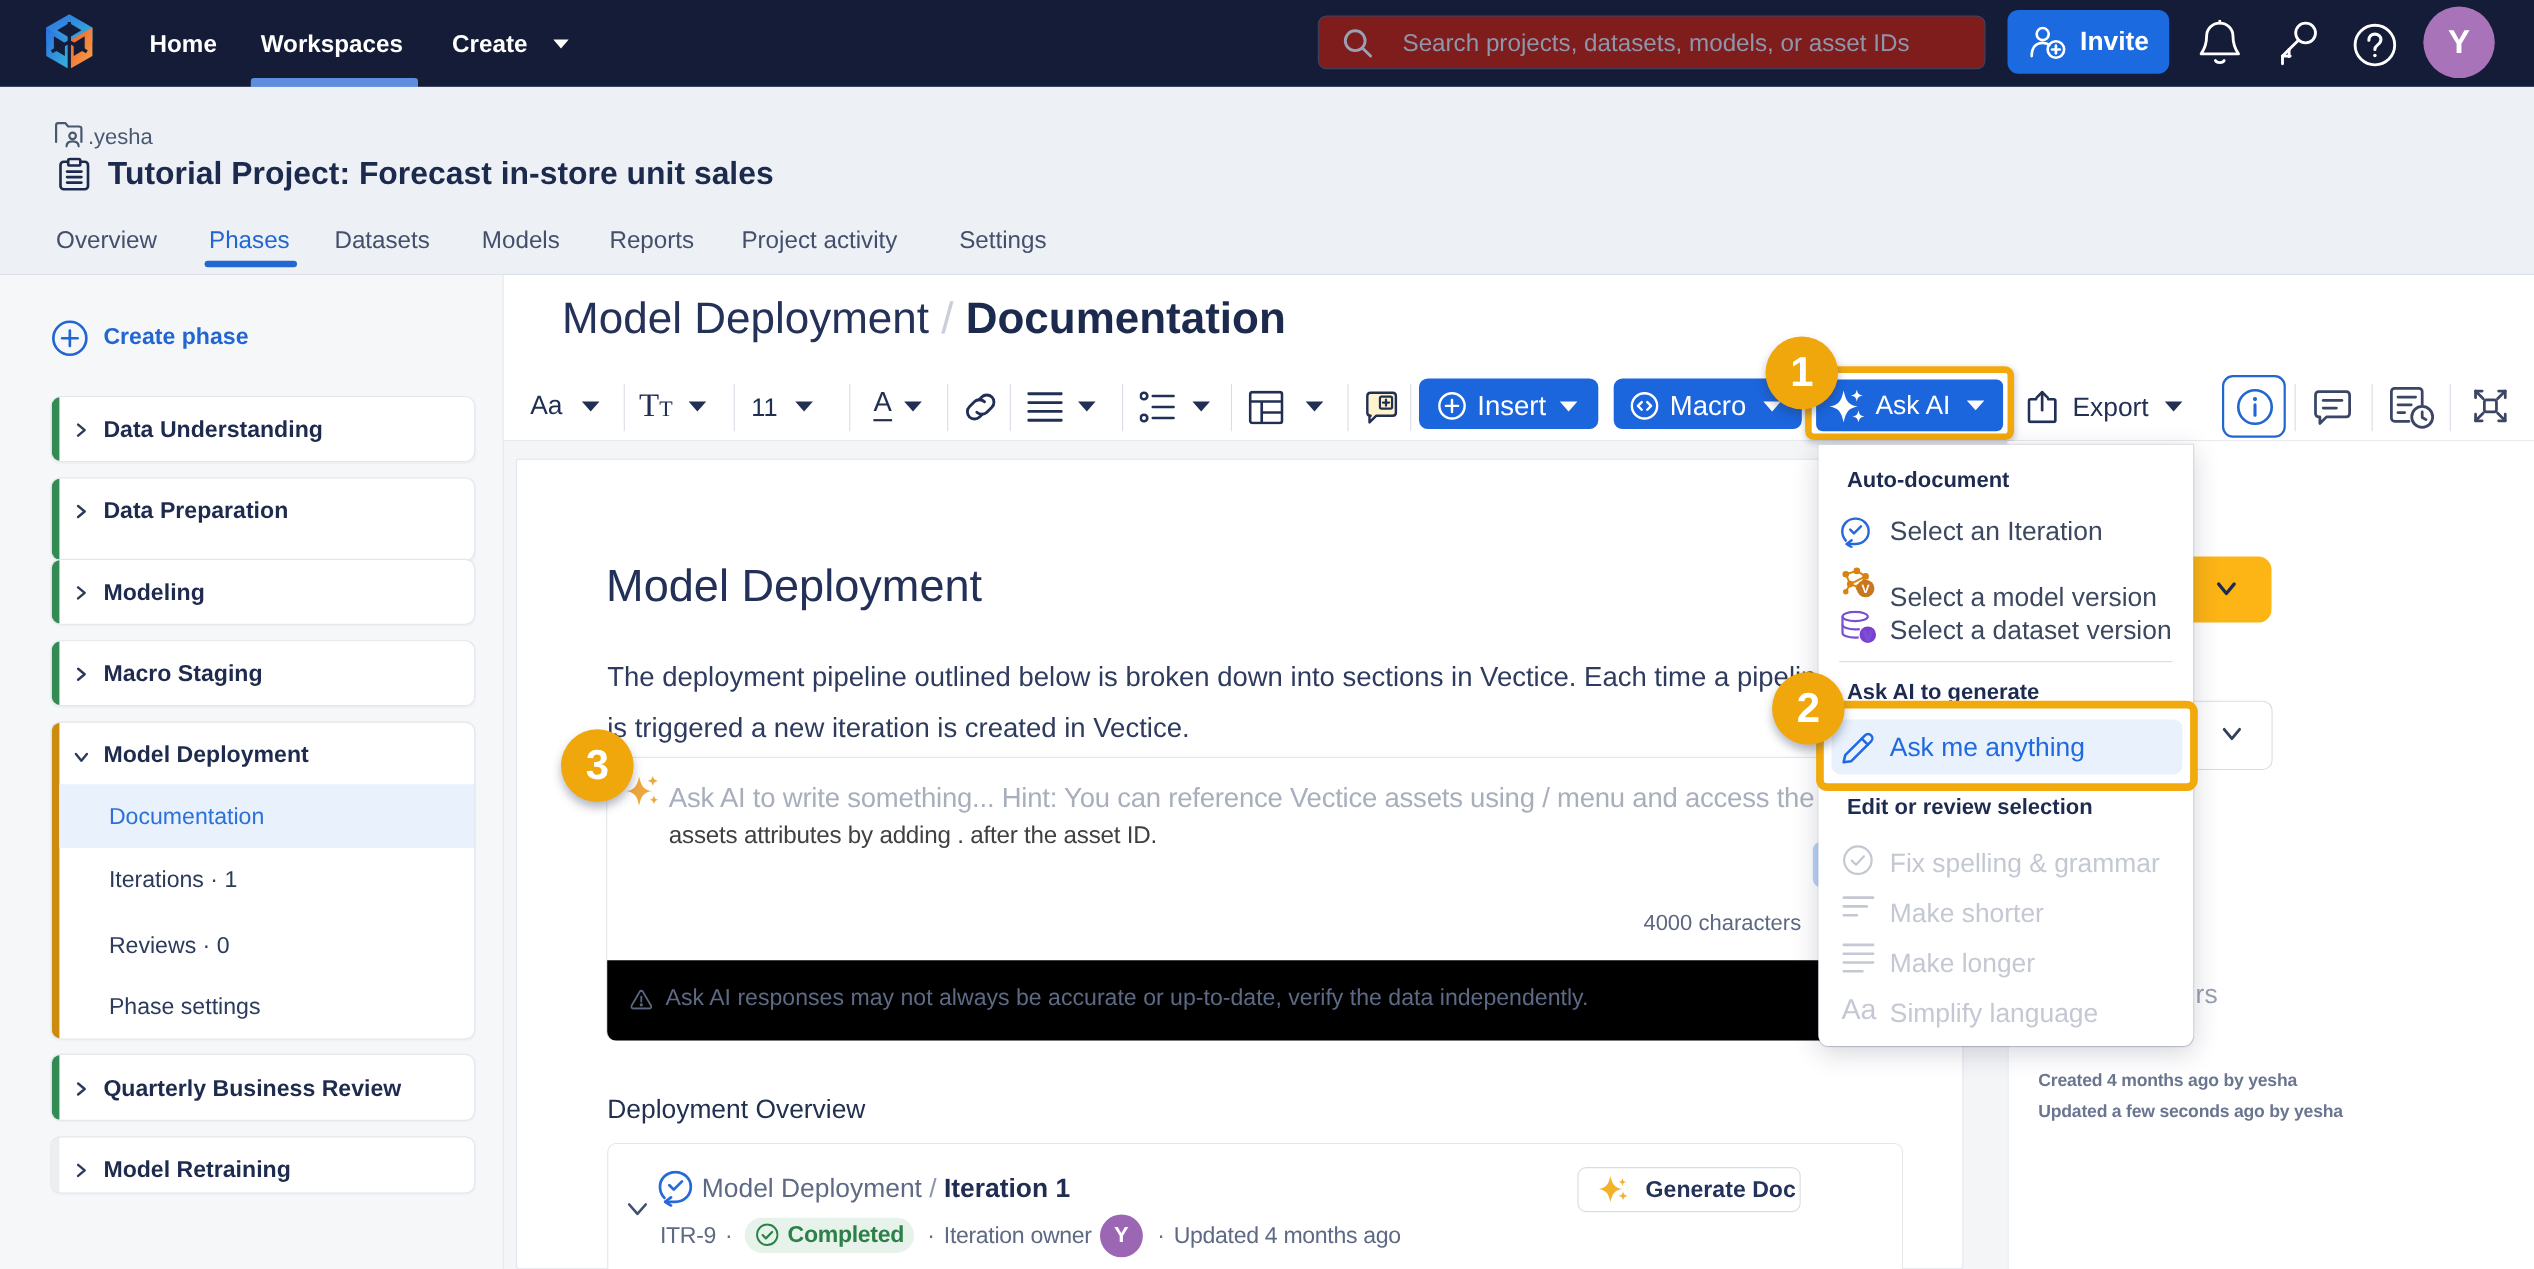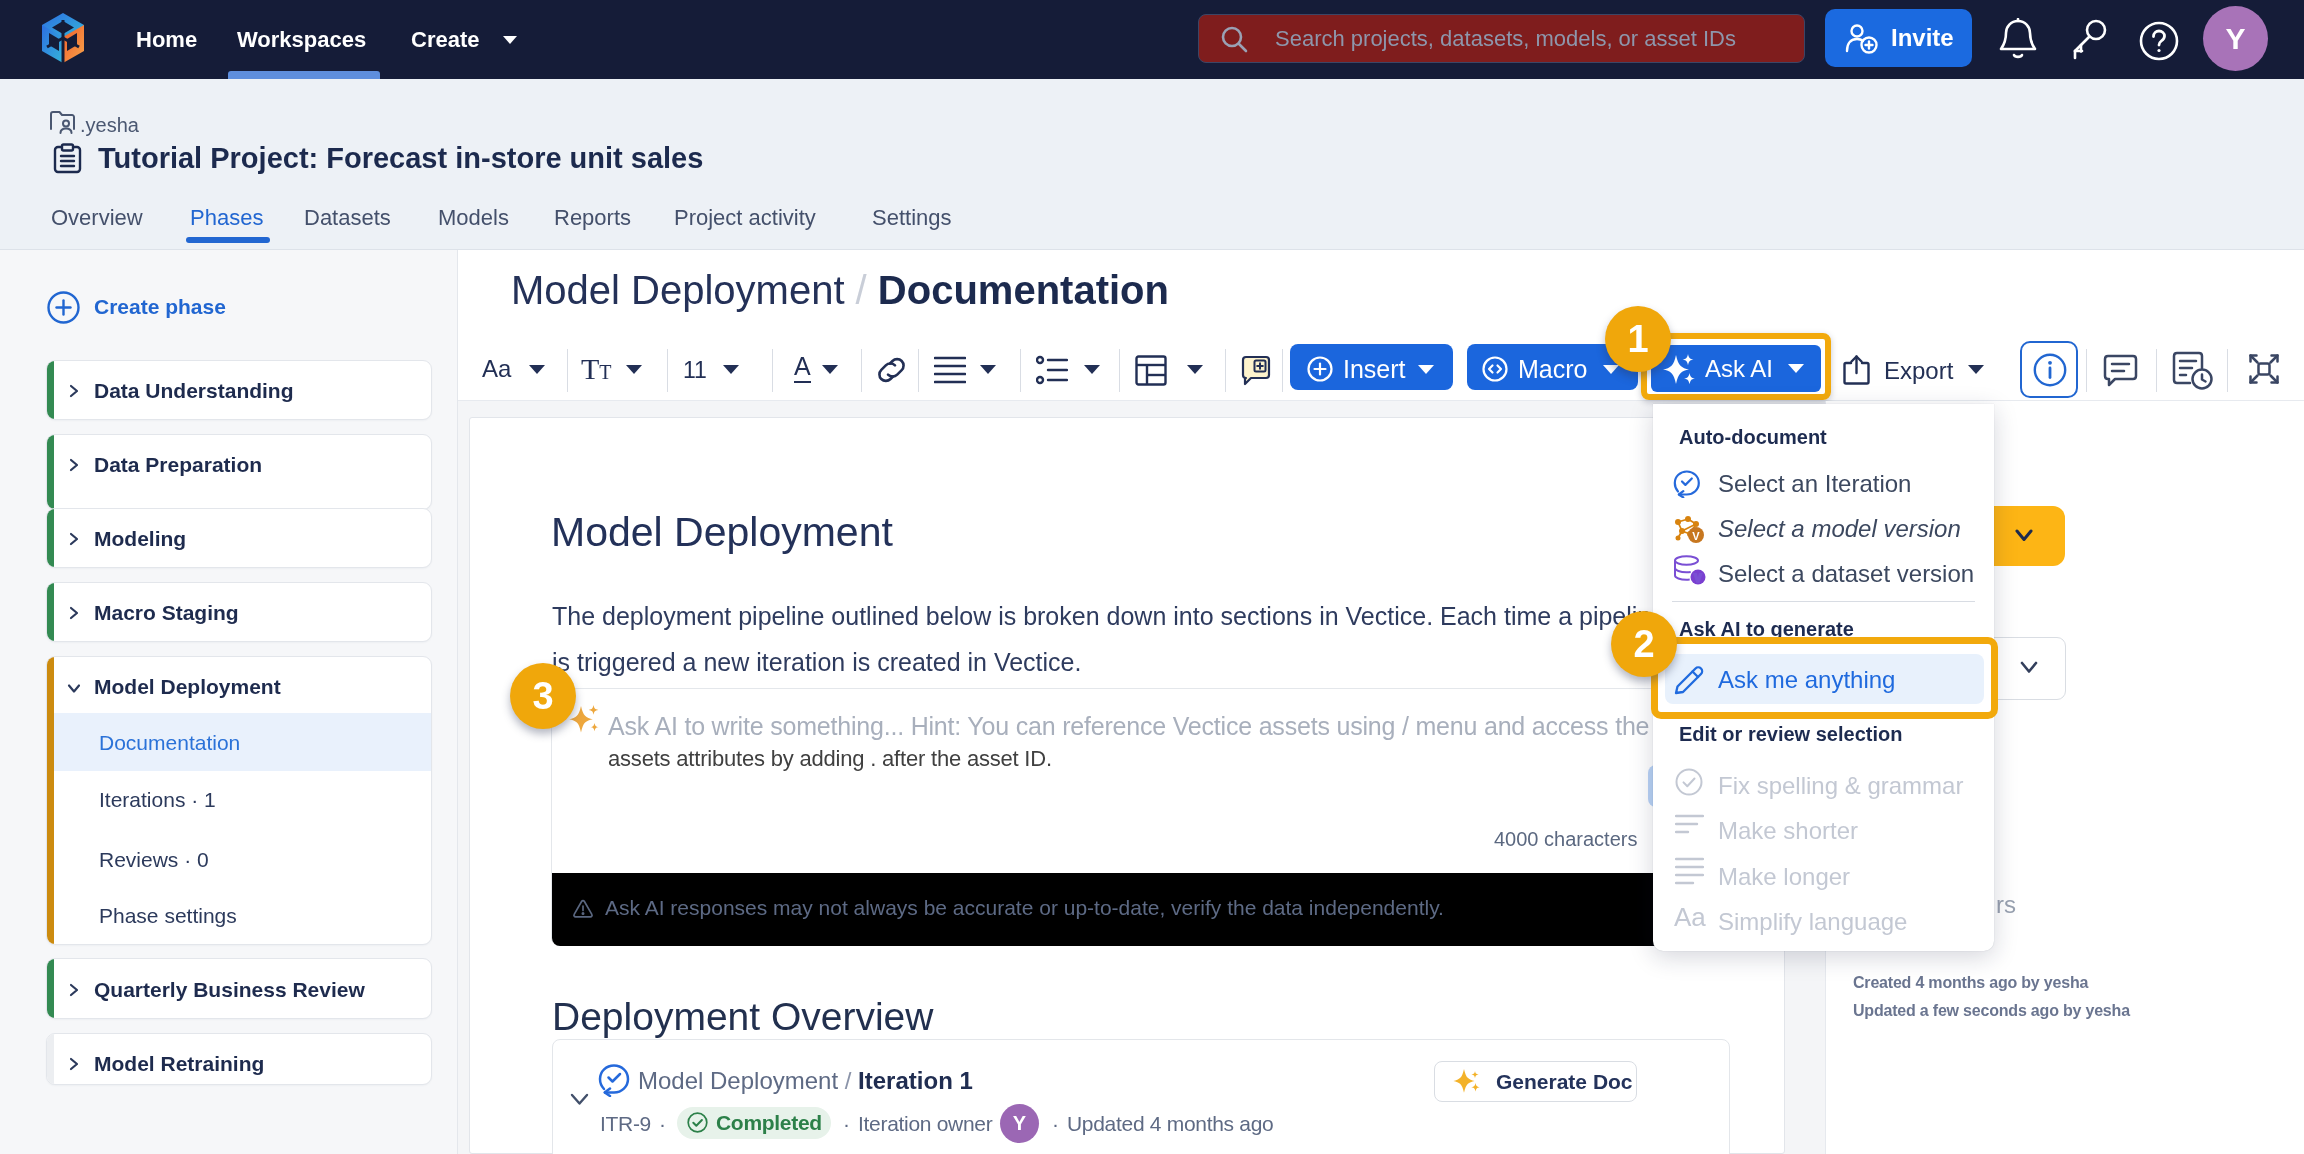--- a/index.html
+++ b/index.html
@@ -355,21 +355,21 @@
       <span class="abs" style="left:942px;top:139px;font-size:20px;color:#5b6880;">4000 characters</span>
       <div class="abs" style="left:0px;top:184px;width:1177px;height:73px;background:#000000;border-radius:0 0 8px 8px;">
         <svg class="abs" style="left:21px;top:26px" width="20" height="19" viewBox="0 0 24 22" fill="none" stroke="#5a6780" stroke-width="2" stroke-linecap="round" stroke-linejoin="round">
           <path d="M10.3 2.6 C11.1 1.3 12.9 1.3 13.7 2.6 L22.6 18 C23.4 19.3 22.4 21 20.9 21 L3.1 21 C1.6 21 0.6 19.3 1.4 18 Z"></path>
           <line x1="12" y1="8" x2="12" y2="13.5"></line>
           <circle cx="12" cy="17" r="0.8" fill="#5a6780"></circle>
         </svg>
         <span class="abs" style="left:53px;top:23px;font-size:21px;color:#5d6a85;">Ask AI responses may not always be accurate or up-to-date, verify the data independently.</span>
       </div>
     </div>
-    <span class="abs" style="left:82px;top:577px;font-size:39px;color:#22304f;text-align:right;">Deployment Overview</span>
+    <span class="abs" style="left:82px;top:577px;font-size:24px;color:#22304f;text-align:right;">Deployment Overview</span>
     <div class="abs" style="left:82px;top:621px;width:1178px;height:130px;border:1px solid #e3e6ea;border-radius:8px;box-sizing:border-box;background:#fff;">
       <svg class="abs" style="left:17px;top:53px" width="19" height="13" viewBox="0 0 19 13" fill="none" stroke="#42506b" stroke-width="2.4" stroke-linecap="round" stroke-linejoin="round">
         <path d="M2 2 L9.5 10.5 L17 2"></path>
       </svg>
       <svg class="abs" style="left:45px;top:24px" width="35" height="33" viewBox="0 0 35 33" fill="none" stroke="#2569db" stroke-width="2.5" stroke-linecap="round" stroke-linejoin="round">
         <path d="M6 25 C3.5 22.3 2 18.8 2 15 C2 7.3 8.3 1.5 16 1.5 C23.7 1.5 30 7.3 30 15 C30 22.7 23.7 28.5 16 28.5 L7 28.5"></path>
         <path d="M12 32 L6.7 28.5 L12 24.5"></path>
         <path d="M10.5 13.5 L14.5 17.5 L22 10"></path>
       </svg>
       <div class="abs" style="left:85px;top:27px;font-size:24px;color:#5e6a84;white-space:nowrap;">Model Deployment <span style="color:#8b94a9;">/ </span><span style="font-weight:700;color:#202d51;">Iteration 1</span></div>
@@ -421,21 +421,21 @@
         <circle cx="6" cy="8" r="3"></circle>
         <circle cx="16" cy="5" r="3"></circle>
         <circle cx="24" cy="10" r="3"></circle>
         <circle cx="10" cy="17" r="3"></circle>
         <circle cx="6" cy="24" r="2.5"></circle>
         <circle cx="18" cy="20" r="3"></circle>
       </g>
       <circle cx="24" cy="21" r="8" fill="#c77720"></circle>
       <text x="24" y="25.5" font-size="11" font-weight="bold" fill="#fff" text-anchor="middle" font-family="Liberation Sans">V</text>
     </svg>
-    <span class="dditem" style="top:111px;font-style:italic;">Select a model version</span>
+    <span class="dditem" style="top:126px;">Select a model version</span>
     <svg class="abs" style="left:20px;top:151px" width="33" height="30" viewBox="0 0 33 30" fill="none" stroke="#7a4fd4" stroke-width="2">
       <ellipse cx="13.5" cy="5.5" rx="11.5" ry="4.2"></ellipse>
       <path d="M2 5.5 L2 13 C2 15.3 7.1 17.2 13.5 17.2 C15 17.2 16.4 17.1 17.7 16.9"></path>
       <path d="M2 13 L2 20.5 C2 22.8 7.1 24.7 13.5 24.7 C14.6 24.7 15.7 24.6 16.7 24.5"></path>
       <circle cx="25" cy="22" r="7.5" fill="#7a3fd0" stroke="none"></circle>
       <text x="25" y="26.5" font-size="11" font-weight="bold" fill="#fff" text-anchor="middle" font-family="Liberation Sans">V</text>
     </svg>
     <span class="dditem" style="top:156px;">Select a dataset version</span>
     <div class="abs" style="left:19px;top:197px;width:303px;height:1px;background:#d8dce3;"></div>
     <span class="ddhead" style="top:214px;">Ask AI to generate</span>

